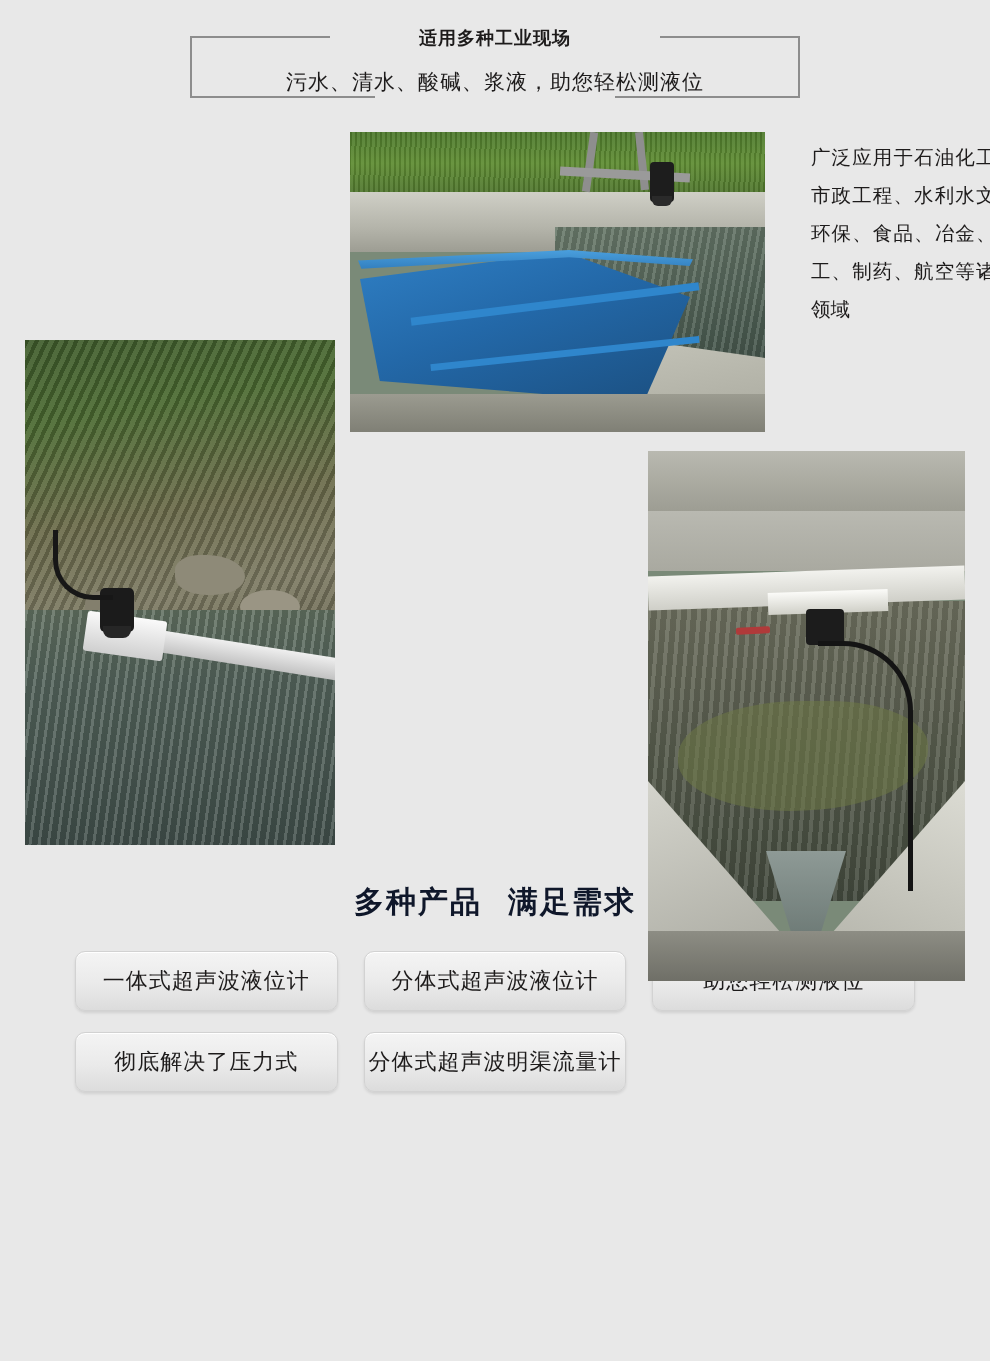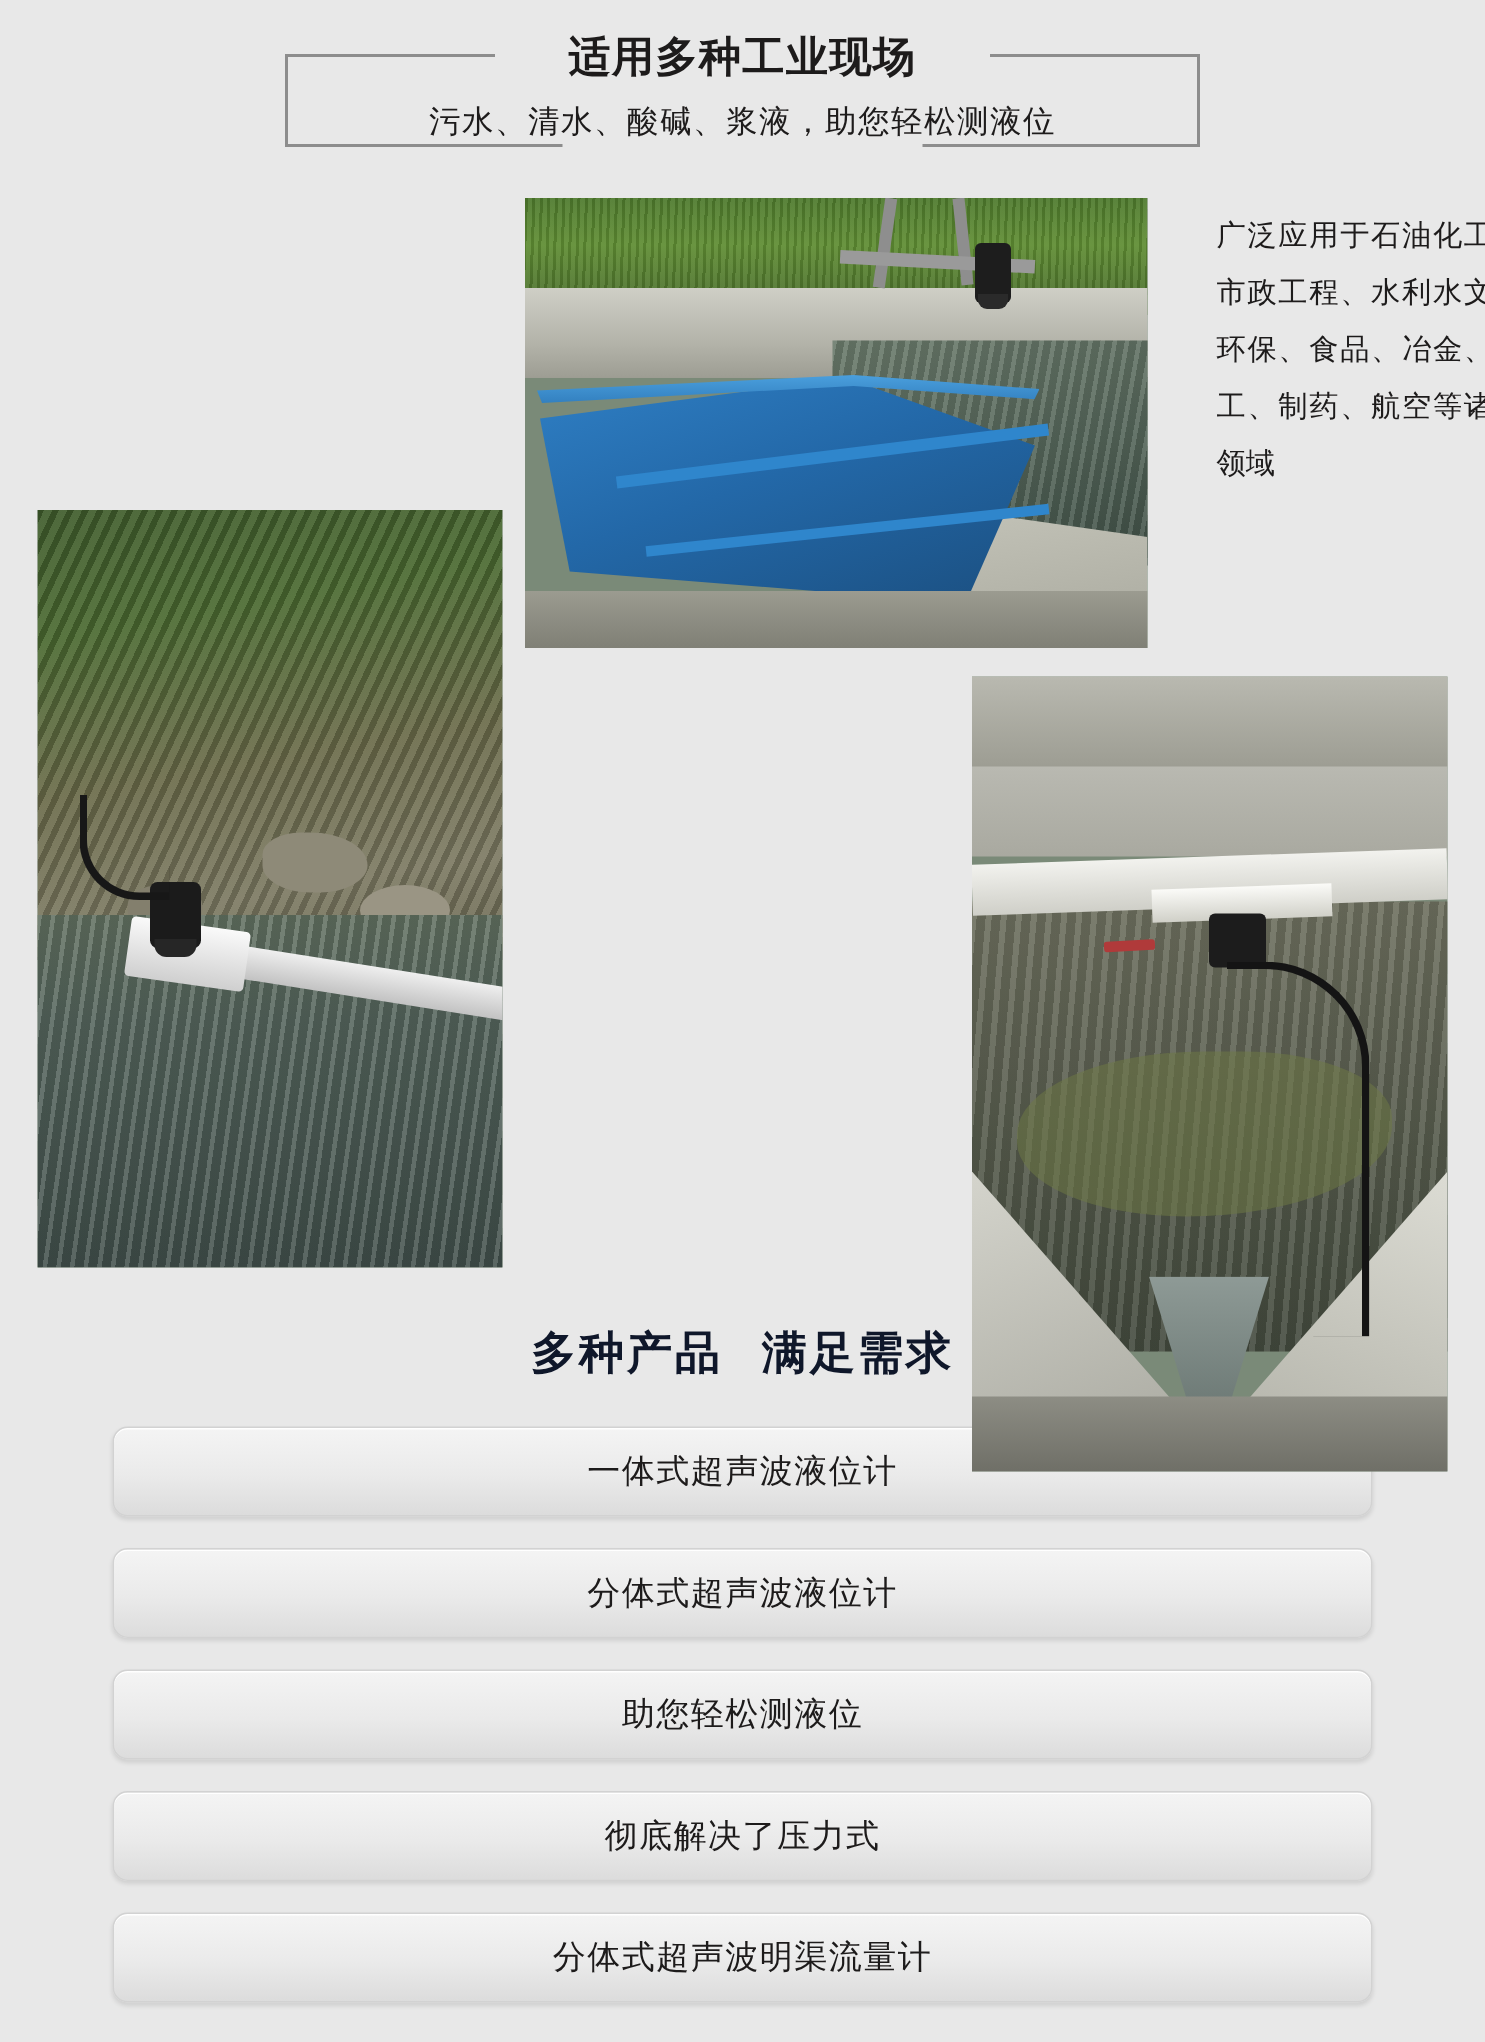--- a/index.html
+++ b/index.html
@@ -15,21 +15,21 @@
   }
 
   
   .header {
     position: relative;
     height: 118px;
     padding-top: 18px;
   }
   .header-title {
     text-align: center;
-    font-size: 28px;
+    font-size: 18px;
     font-weight: bold;
     letter-spacing: 1px;
     color: #1d1b1b;
     line-height: 40px;
     position: relative;
     z-index: 3;
   }
   .header-sub {
     text-align: center;
     font-size: 21px;
@@ -117,21 +117,21 @@
     color: #0f172a;
     letter-spacing: 2px;
     margin-top: 4px;
   }
   .section-title .gap { display: inline-block; width: 26px; }
 
   .pill-grid {
     margin: 28px auto 0;
     width: 840px;
     display: grid;
-    grid-template-columns: 1fr;
+    grid-template-columns: 1fr 1fr 1fr;
     gap: 21px 26px;
   }
   .pill {
     height: 60px;
     border-radius: 10px;
     background: linear-gradient(180deg, #f4f4f4 0%, #eaeaea 55%, #dcdcdc 100%);
     border: 1px solid #d2d2d2;
     box-shadow: 0 2px 3px rgba(0,0,0,0.10), inset 0 1px 0 #ffffff;
     display: flex;
     align-items: center;

